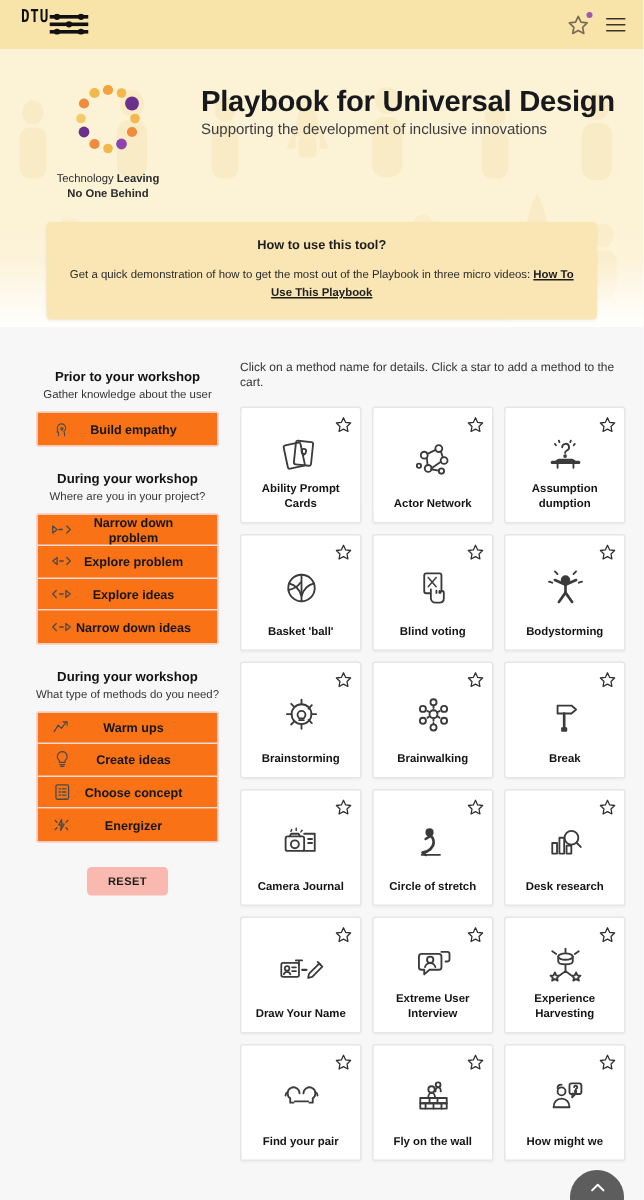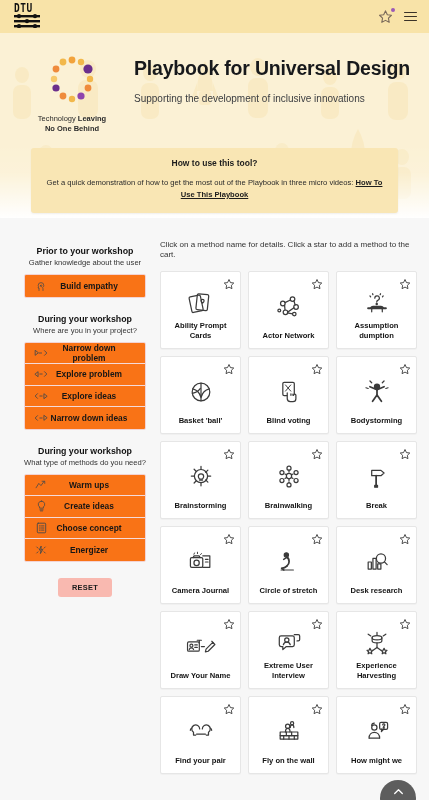--- a/index.html
+++ b/index.html
@@ -14,21 +14,21 @@
   
   .topbar {
     position: relative;
     height: 33px;
     background: #f8e3a8;
     display: flex;
     align-items: center;
     justify-content: space-between;
     padding: 0 12px 0 14px;
   }
-  .dtu-logo { display: flex; flex-direction: column; align-items: flex-start; line-height: 1; }
+  .dtu-logo { display: flex; flex-direction: row; align-items: flex-start; line-height: 1; }
   .dtu-word {
     font-family: "DejaVu Sans Mono", monospace;
     font-weight: bold;
     font-size: 9.5px;
     letter-spacing: 0.5px;
     color: #111;
     transform: scaleY(1.25);
     transform-origin: left top;
   }
   .dtu-bars { margin-top: 3px; }
@@ -78,21 +78,21 @@
   .tlnb-text b { font-weight: bold; }
   .hero-title-block { flex: 1; padding-top: 10px; }
   .hero-title {
     font-size: 19.5px;
     font-weight: bold;
     line-height: 1.18;
     color: #17191c;
     letter-spacing: -0.2px;
   }
   .hero-sub {
-    margin-top: 12px;
+    margin-top: 0;
     font-size: 10px;
     color: #3b3d40;
     line-height: 1.3;
   }
 
   
   .howto {
     position: absolute;
     left: 31px; right: 31px; top: 115px;
     background: #f9e6b4;

